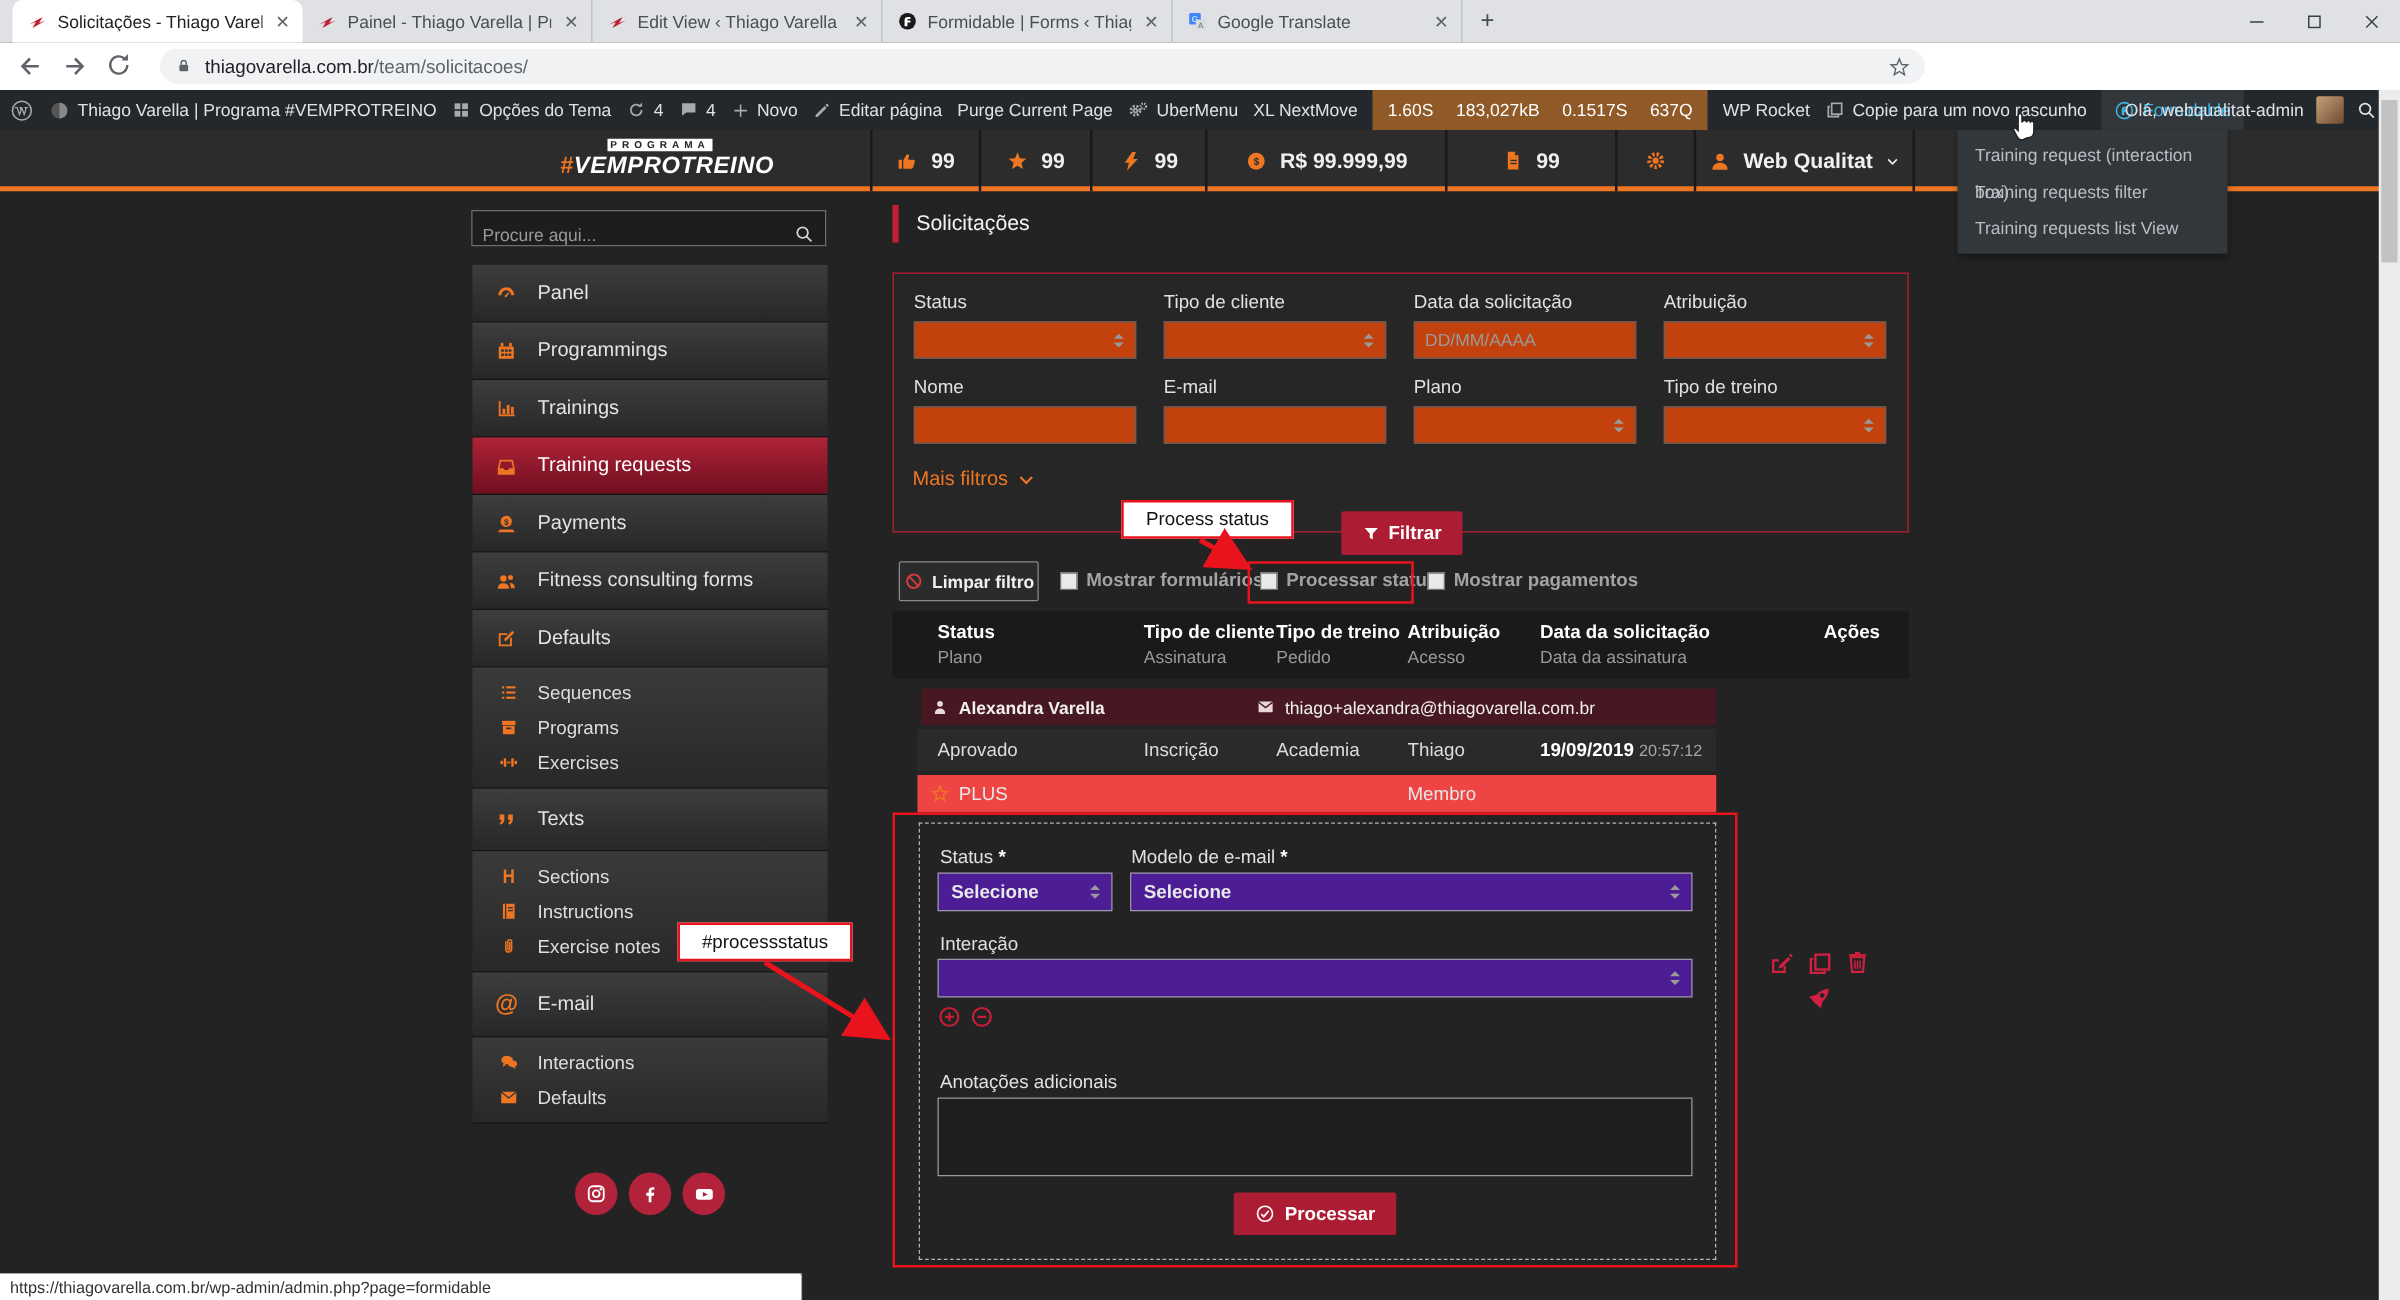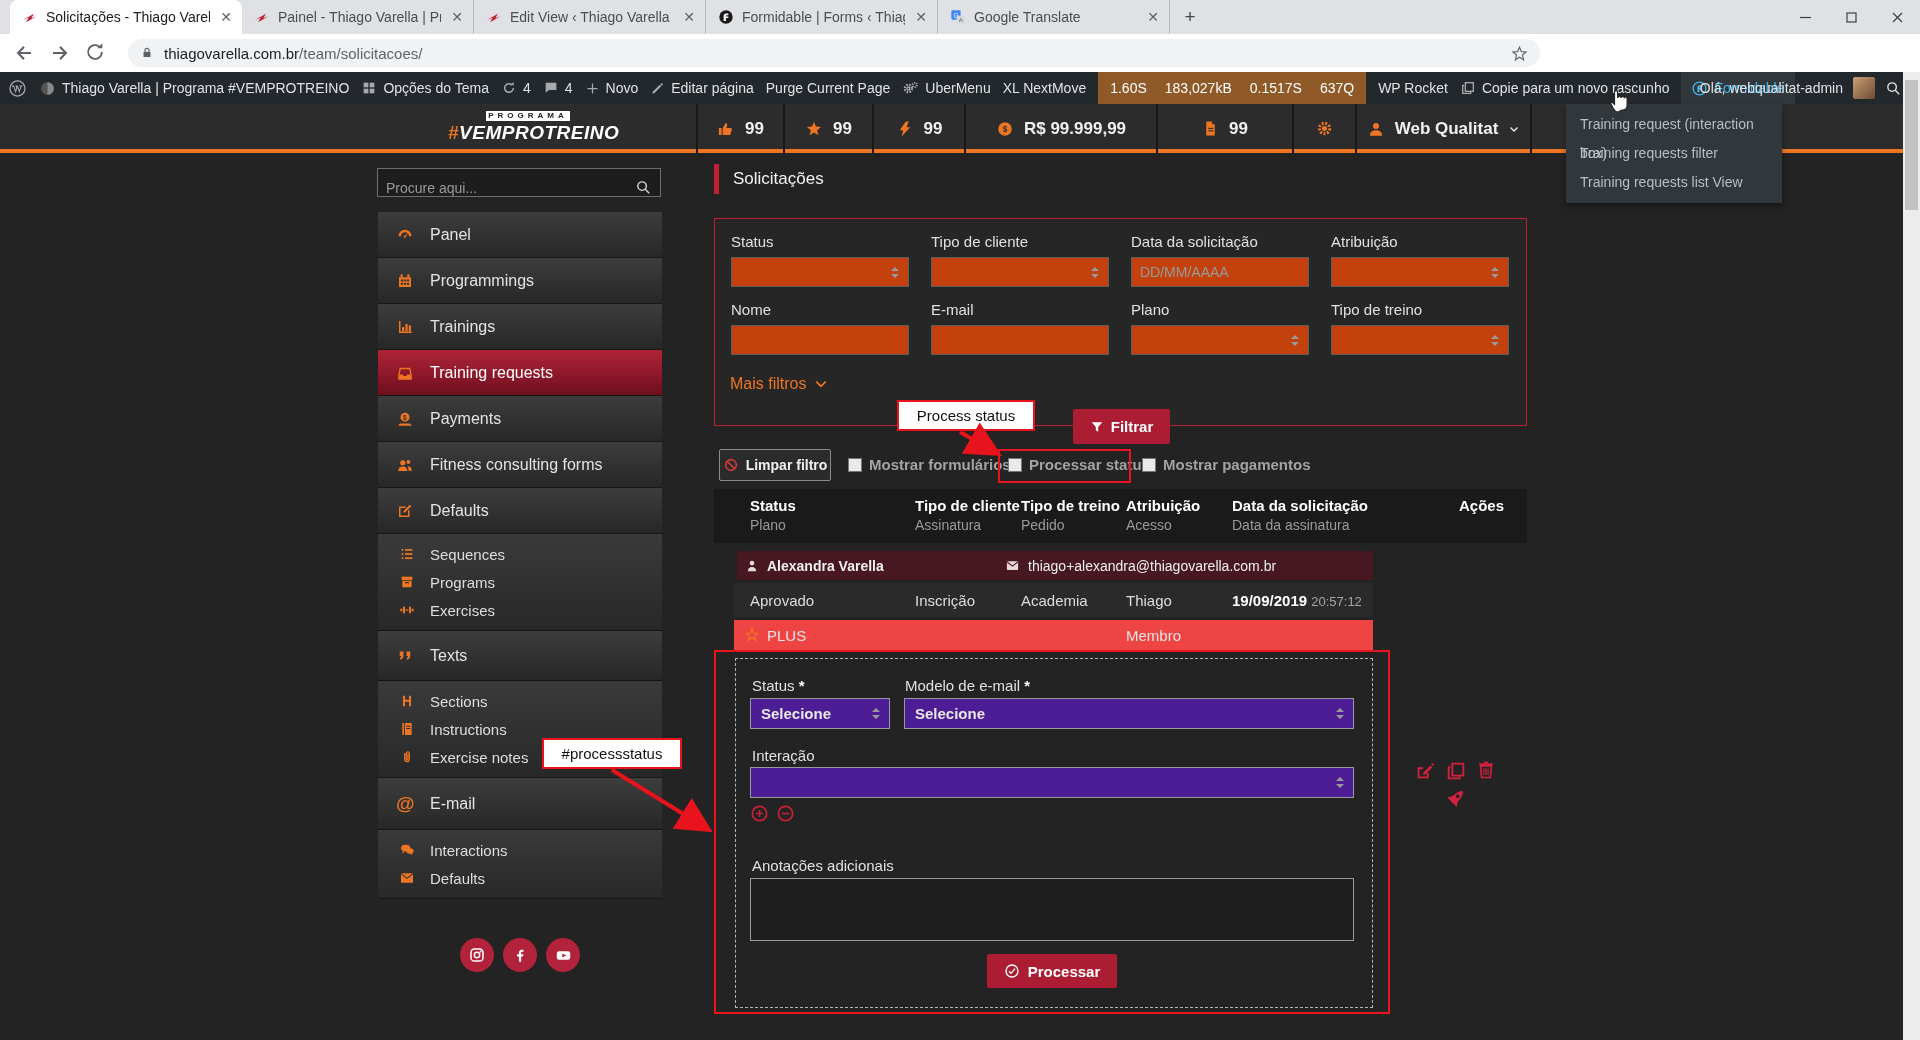--- a/index.html
+++ b/index.html
@@ -877,16 +877,17 @@
   <svg class="overlay" width="1920" height="1040">
     <defs>
       <marker id="arr" markerWidth="9" markerHeight="9" refX="7" refY="4.5" orient="auto">
         <path d="M0 0L9 4.5L0 9z" fill="#e8131c"></path>
       </marker>
     </defs>
     <line x1="960" y1="432" x2="995" y2="452" stroke="#e8131c" stroke-width="4" marker-end="url(#arr)"></line>
     <line x1="612" y1="770" x2="706" y2="828" stroke="#e8131c" stroke-width="4" marker-end="url(#arr)"></line>
   </svg>
 
+  <div class="statusbar">https://thiagovarella.com.br/wp-admin/admin.php?page=formidable</div>
   <div class="scrolltrack"></div>
   <div class="scrollthumb"></div>
 
 </div>
 
 </body></html>

